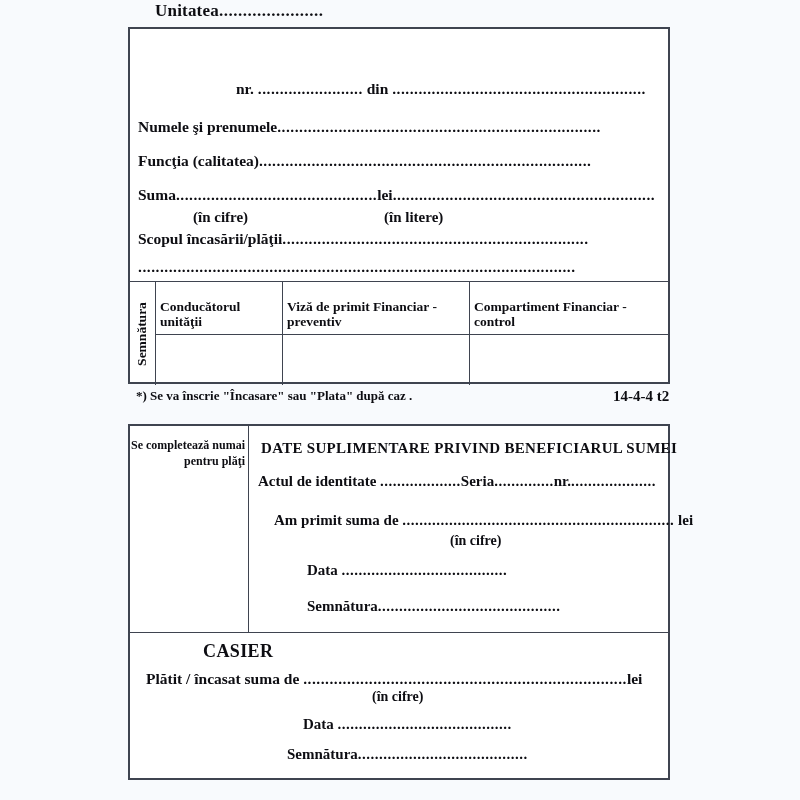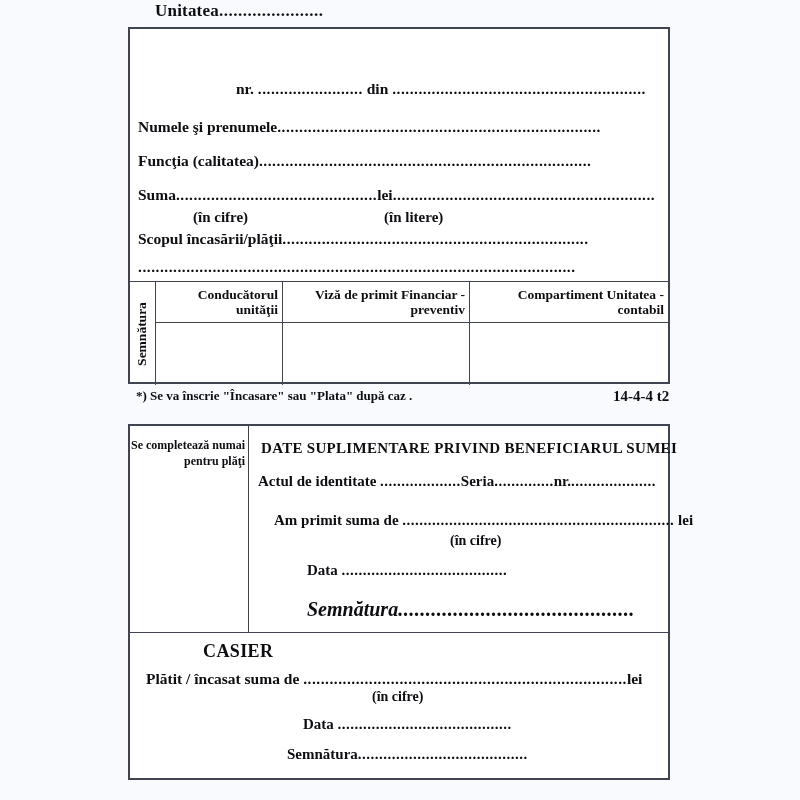--- a/index.html
+++ b/index.html
@@ -151,25 +151,26 @@
   #sig-col-2 { left: 155px; width: 187px; border-right: 1.5px solid #3f4450; }
   #sig-col-3 { left: 342px; width: 198px; }
 
   .sig-head {
     height: 41px;
     border-bottom: 1.5px solid #3f4450;
     box-sizing: border-box;
     display: flex;
     align-items: center;
     justify-content: center;
-    text-align: right;
+    text-align: left;
     font-size: 13.5px;
     font-weight: bold;
     line-height: 1.12;
     padding: 0 4px;
+    margin-top: 12px;
   }
   .sig-body { height: 62px; }
 
   
   #footnote {
     left: 136px;
     top: 388px;
     font-size: 13px;
     font-weight: bold;
   }
@@ -249,23 +250,22 @@
 
   #line-data-1 {
     left: 307px;
     top: 562px;
     font-size: 15px;
     font-weight: bold;
   }
   #line-semn-1 {
     left: 307px;
     top: 598px;
-    font-size: 20px;
-    font-weight: bold;
-    font-style: italic;
+    font-size: 15px;
+    font-weight: bold;
   }
 
   
   #title-casier {
     left: 203px;
     top: 641px;
     font-size: 18px;
     font-weight: bold;
     letter-spacing: 0.4px;
   }
@@ -343,21 +343,21 @@
       <div class="sig-head">Conducătorul unităţii</div>
       <div class="sig-body"></div>
     </div>
 
     <div class="sig-col" id="sig-col-2">
       <div class="sig-head">Vizǎ de primit Financiar - preventiv</div>
       <div class="sig-body"></div>
     </div>
 
     <div class="sig-col" id="sig-col-3">
-      <div class="sig-head">Compartiment Unitatea - contabil</div>
+      <div class="sig-head">Compartiment Financiar - control</div>
       <div class="sig-body"></div>
     </div>
   </div>
 
   <div class="abs nowrap" id="footnote">*) Se va înscrie "Încasare" sau "Plata" după caz .</div>
   <div class="abs nowrap" id="form-code">14-4-4 t2</div>
 
   <div class="abs" id="box-beneficiar"></div>
   <div class="abs" id="divider-note"></div>
   <div class="abs" id="divider-casier"></div>

